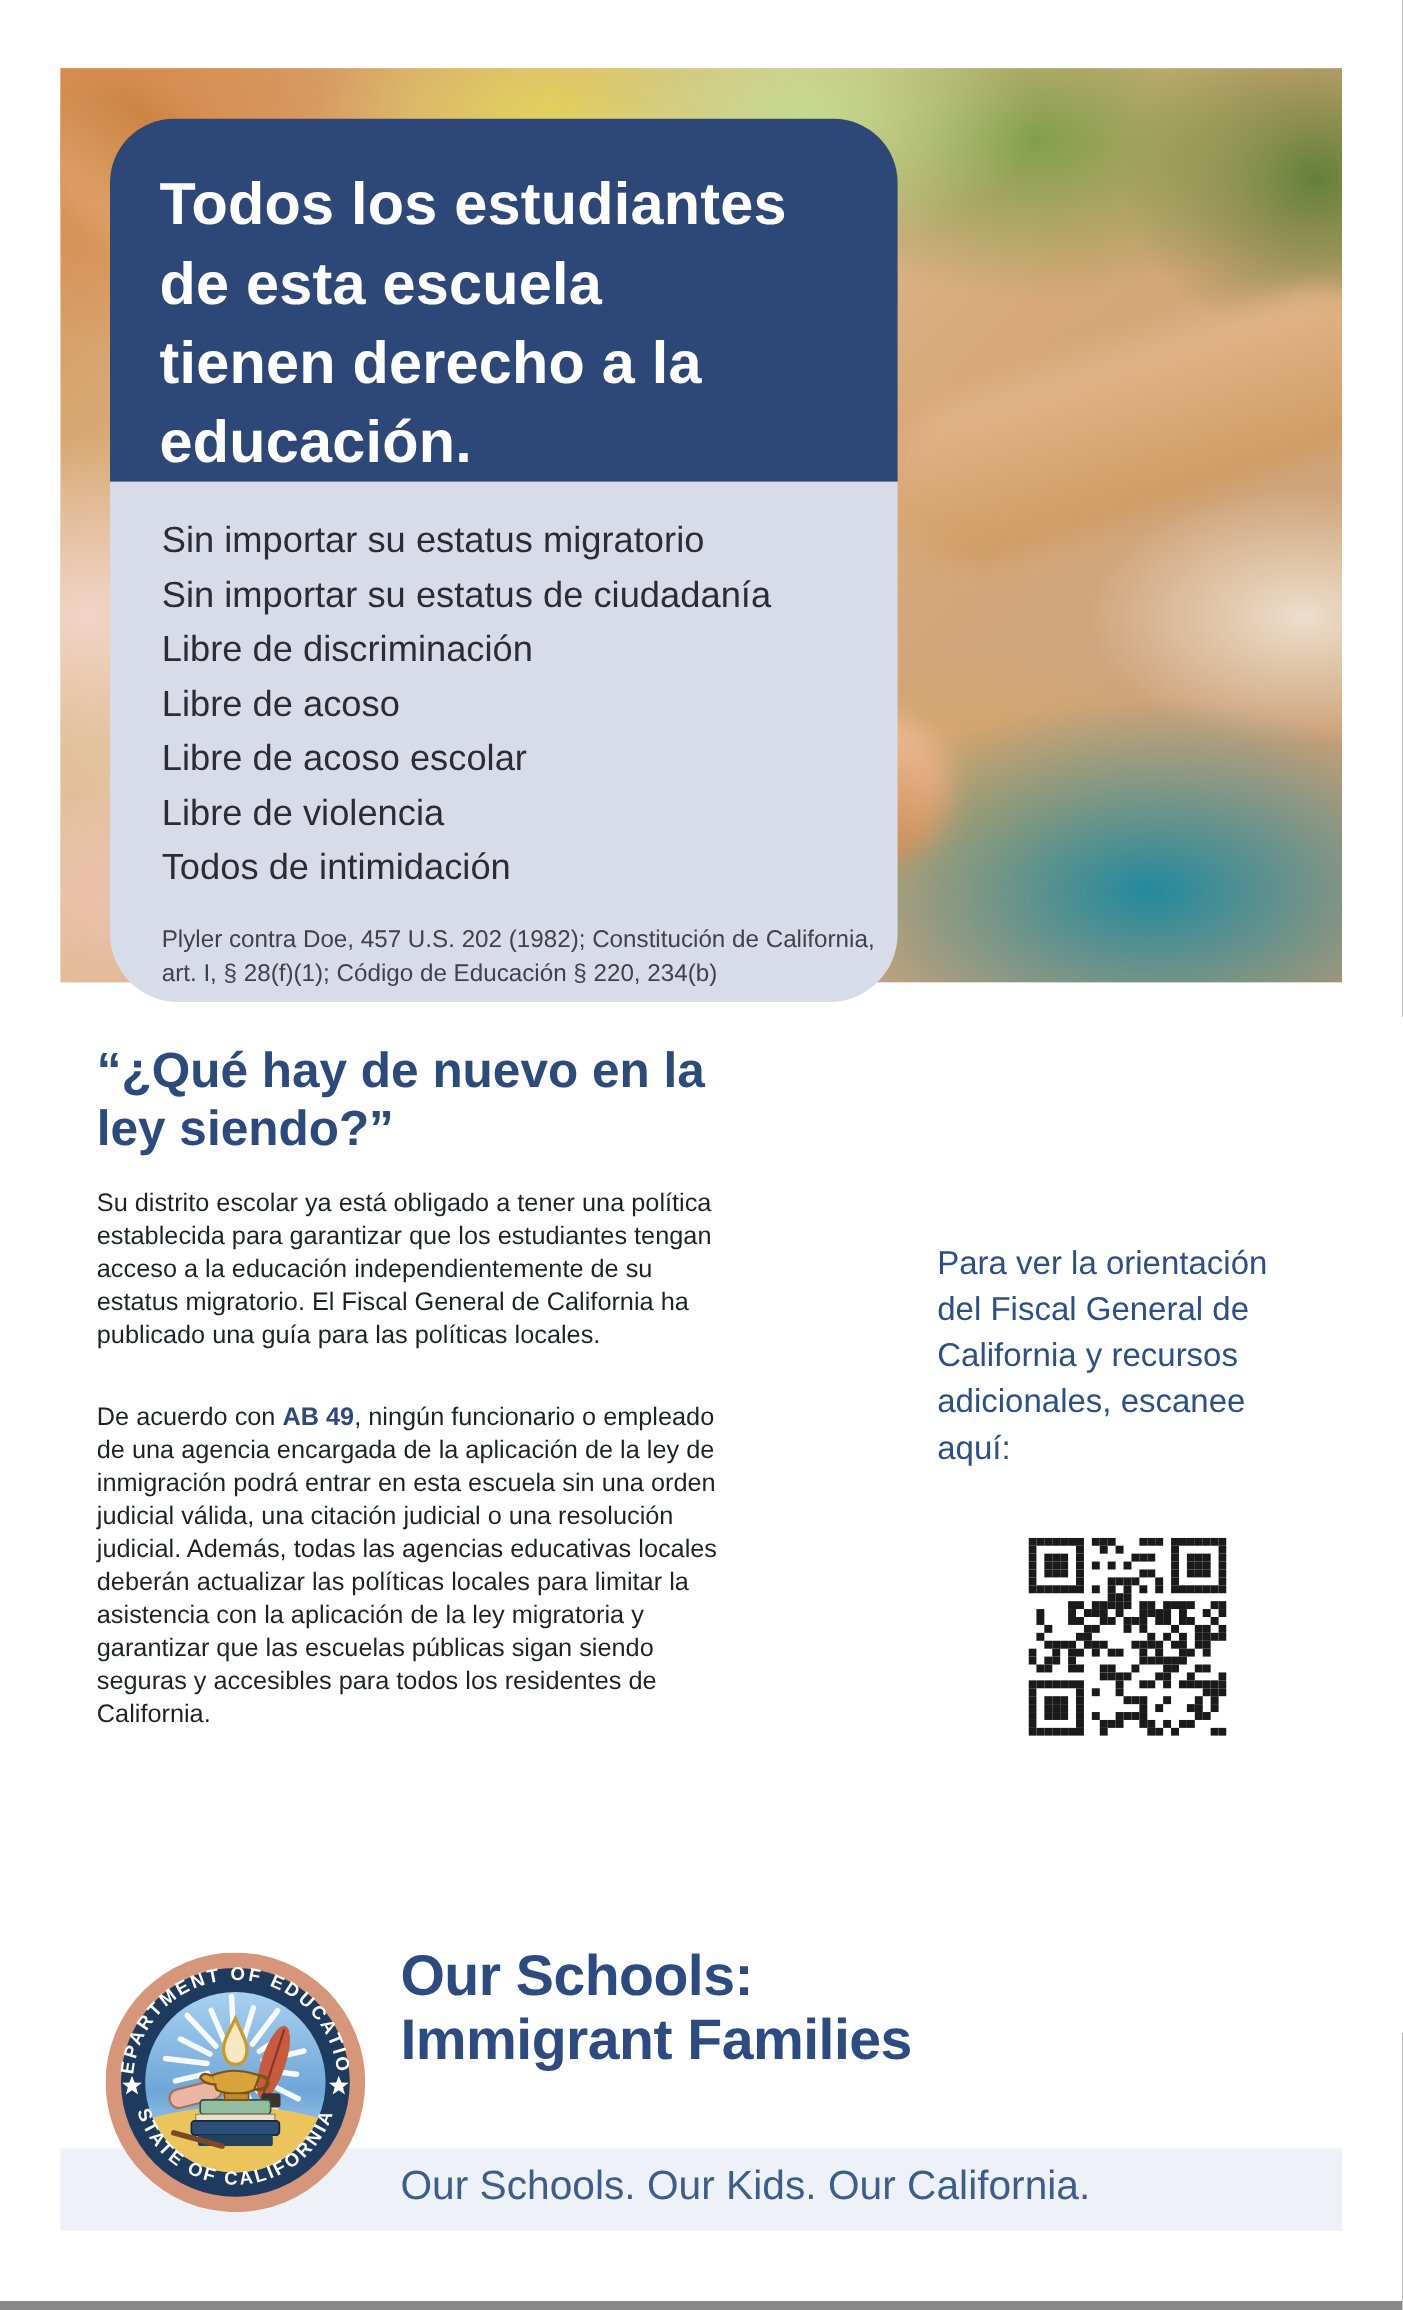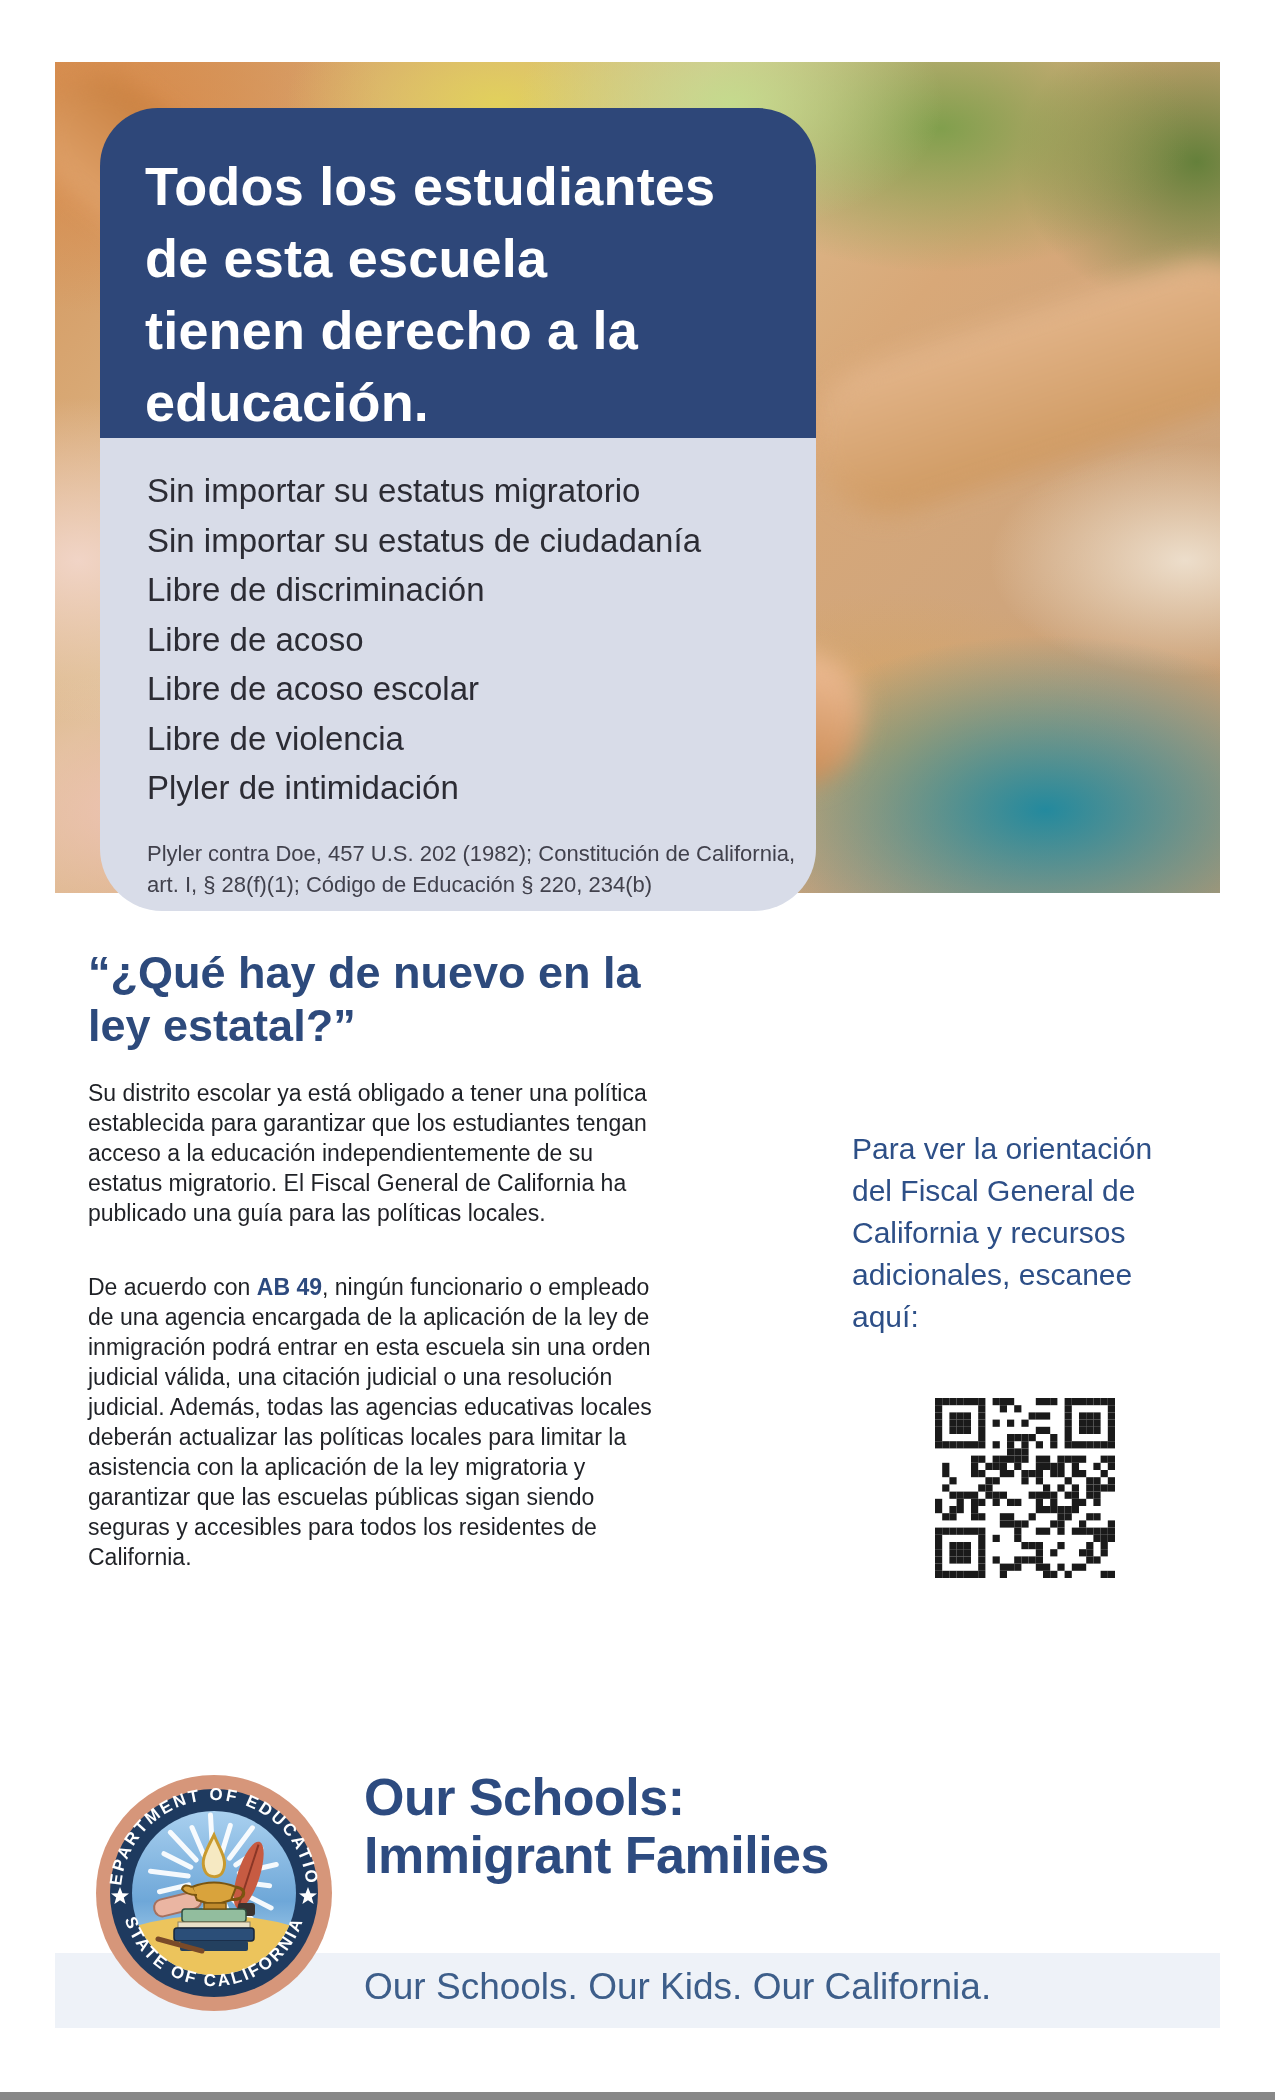--- a/index.html
+++ b/index.html
@@ -86,26 +86,26 @@
     <div>educación.</div>
   </div>
 
   <div class="rights-list">
     <div>Sin importar su estatus migratorio</div>
     <div>Sin importar su estatus de ciudadanía</div>
     <div>Libre de discriminación</div>
     <div>Libre de acoso</div>
     <div>Libre de acoso escolar</div>
     <div>Libre de violencia</div>
-    <div>Plyler de intimidación</div>
+    <div>Todos de intimidación</div>
   </div>
 
   <div class="citation">Plyler contra Doe, 457 U.S. 202 (1982); Constitución de California, art. I, § 28(f)(1); Código de Educación § 220, 234(b)</div>
 
-  <div class="heading">“¿Qué hay de nuevo en la ley estatal?”</div>
+  <div class="heading">“¿Qué hay de nuevo en la ley siendo?”</div>
 
   <div class="para p1">Su distrito escolar ya está obligado a tener una política establecida para garantizar que los estudiantes tengan acceso a la educación independientemente de su estatus migratorio. El Fiscal General de California ha publicado una guía para las políticas locales.</div>
 
   <div class="para p2"><span>De acuerdo con </span><span class="law">AB 49</span><span>, ningún funcionario o empleado de una agencia encargada de la aplicación de la ley de inmigración podrá entrar en esta escuela sin una orden judicial válida, una citación judicial o una resolución judicial. Además, todas las agencias educativas locales deberán actualizar las políticas locales para limitar la asistencia con la aplicación de la ley migratoria y garantizar que las escuelas públicas sigan siendo seguras y accesibles para todos los residentes de California.</span></div>
 
 
   <div class="qr-label">
     <div>Para ver la orientación</div>
     <div>del Fiscal General de</div>
     <div>California y recursos</div>

